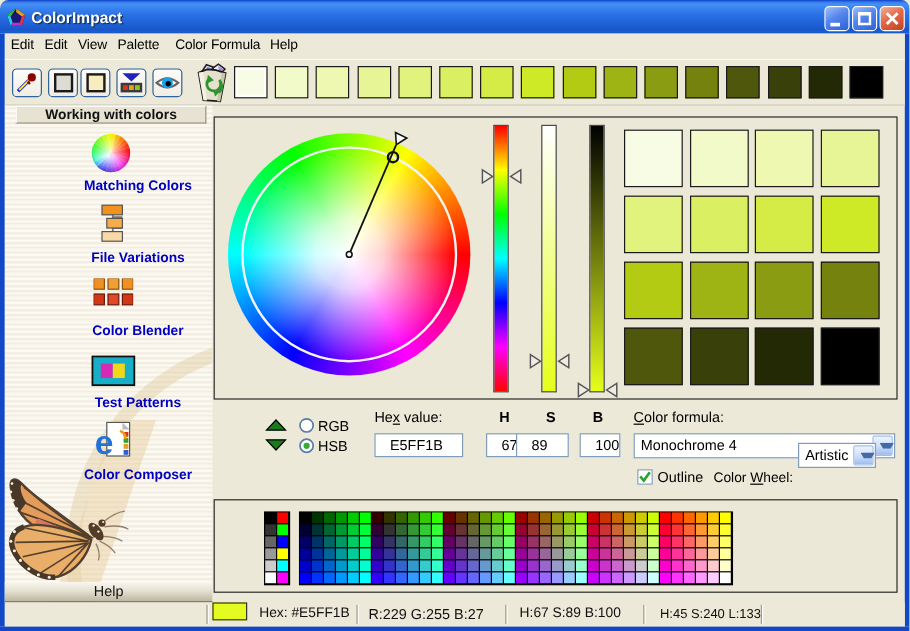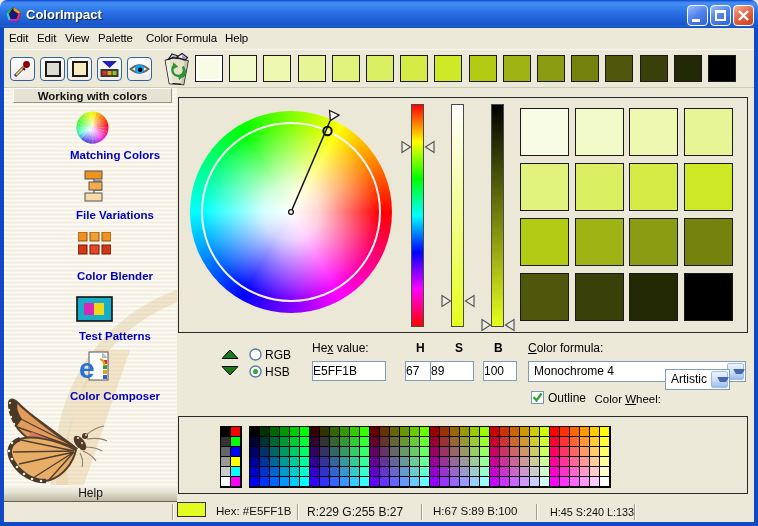--- a/index.html
+++ b/index.html
@@ -38,21 +38,21 @@
 background:radial-gradient(circle closest-side,rgba(255,255,255,1) 0%,rgba(255,255,255,0.82) 32%,rgba(255,255,255,0) 100%),conic-gradient(from 0deg,hsl(90,100%,50%),hsl(60,100%,50%) 30deg,hsl(30,100%,50%) 60deg,hsl(0,100%,50%) 90deg,hsl(330,100%,50%) 120deg,hsl(300,100%,50%) 150deg,hsl(270,100%,50%) 180deg,hsl(240,100%,50%) 210deg,hsl(210,100%,50%) 240deg,hsl(180,100%,50%) 270deg,hsl(150,100%,50%) 300deg,hsl(120,100%,50%) 330deg,hsl(90,100%,50%) 360deg);}
 
 .bar{position:absolute;top:104px;width:13px;height:223px;border:1px solid #4A4A4A;}
 #barh{left:411px;background:linear-gradient(180deg,#FF0000 0%,#FFFF00 16.7%,#00FF00 33.3%,#00FFFF 50%,#0000FF 66.7%,#FF00FF 83.3%,#FF0000 100%);}
 #bars{left:451px;background:linear-gradient(180deg,#FFFFFF,#E5FF1B);}
 #barb{left:491px;background:linear-gradient(180deg,#000000,#E5FF1B);}
 
 .gc{position:absolute;width:49px;height:48px;border:1px solid #1A1A1A;}
 
 .lbl{position:absolute;font-size:12px;color:#000;}
-.fld{position:absolute;height:20px;background:#fff;border:1px solid #7F9DB9;font-size:12px;line-height:18px;padding-left:0;color:#000;}
+.fld{position:absolute;height:20px;background:#fff;border:1px solid #7F9DB9;font-size:12px;line-height:18px;padding-left:12px;color:#000;}
 .combo{position:absolute;height:21px;background:#fff;border:1px solid #7F9DB9;font-size:12px;line-height:19px;padding-left:5px;color:#000;}
 .cbtn{position:absolute;right:1px;top:1px;width:17px;height:17px;background:linear-gradient(180deg,#EDF3FE 0%,#D0E0FA 50%,#A8C4F0 90%,#98B6E8 100%);border:1px solid #A0BEE8;border-radius:2px;}
 .cbtn:after{content:"";position:absolute;left:4.5px;top:5px;width:6px;height:4px;border-left:3.5px solid transparent;border-right:3.5px solid transparent;border-top:5px solid #4468A8;border-radius:1px;}
 
 #status{position:absolute;left:4px;top:502px;width:750px;height:20px;background:#ECE9D8;font-size:11.5px;color:#111;}
 .sep{position:absolute;top:2px;width:2px;height:16px;border-left:1px solid #A09D8A;border-right:1px solid #FFFFFF;}
 .stxt{position:absolute;top:3px;}
 </style></head>
 <body>
 <div id="win">

